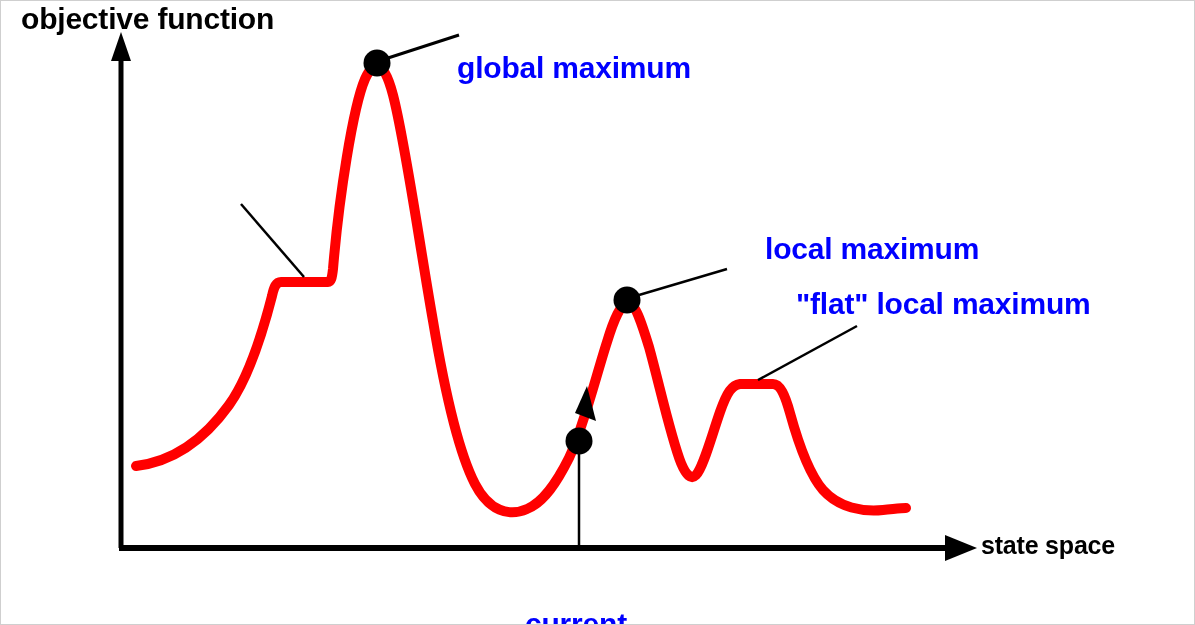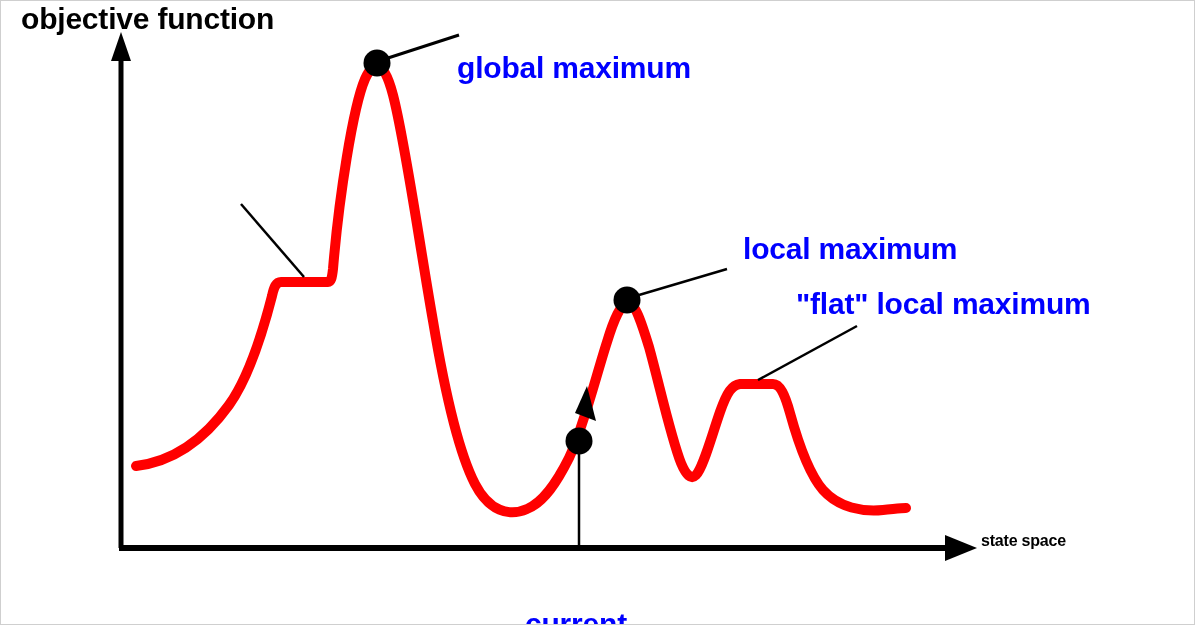--- a/index.html
+++ b/index.html
@@ -31,25 +31,25 @@
     white-space: pre;
     font-family: "Liberation Sans", sans-serif;
     font-weight: bold;
     line-height: 1.02;
     letter-spacing: -0.2px;
   }
   .lbl-blue { color: #0000ff; font-size: 30px; }
   .lbl-black { color: #000000; font-size: 23px; }
 
   #label-objective-function { left: 20px;  top: 3px;  font-size: 30px; }
-  #label-state-space        { left: 980px; top: 532px; font-size: 16px; }
+  #label-state-space        { left: 980px; top: 532px; font-size: 25px; }
 
   #label-global-maximum     { left: 456px; top: 8px; margin-top: 44px;   }
   #label-shoulder           { left: 148px; top: 166px; }
-  #label-local-maximum      { left: 742px; top: 233px; }
+  #label-local-maximum      { left: 764px; top: 233px; }
   #label-flat-local-maximum { left: 795px; top: 288px; }
   #label-current-state      { left: 524px; top: 547px; }
 </style>
 </head>
 <body>
 
 <div id="canvas">
 
   <svg id="figure-svg" viewBox="0 0 1195 625">
 

